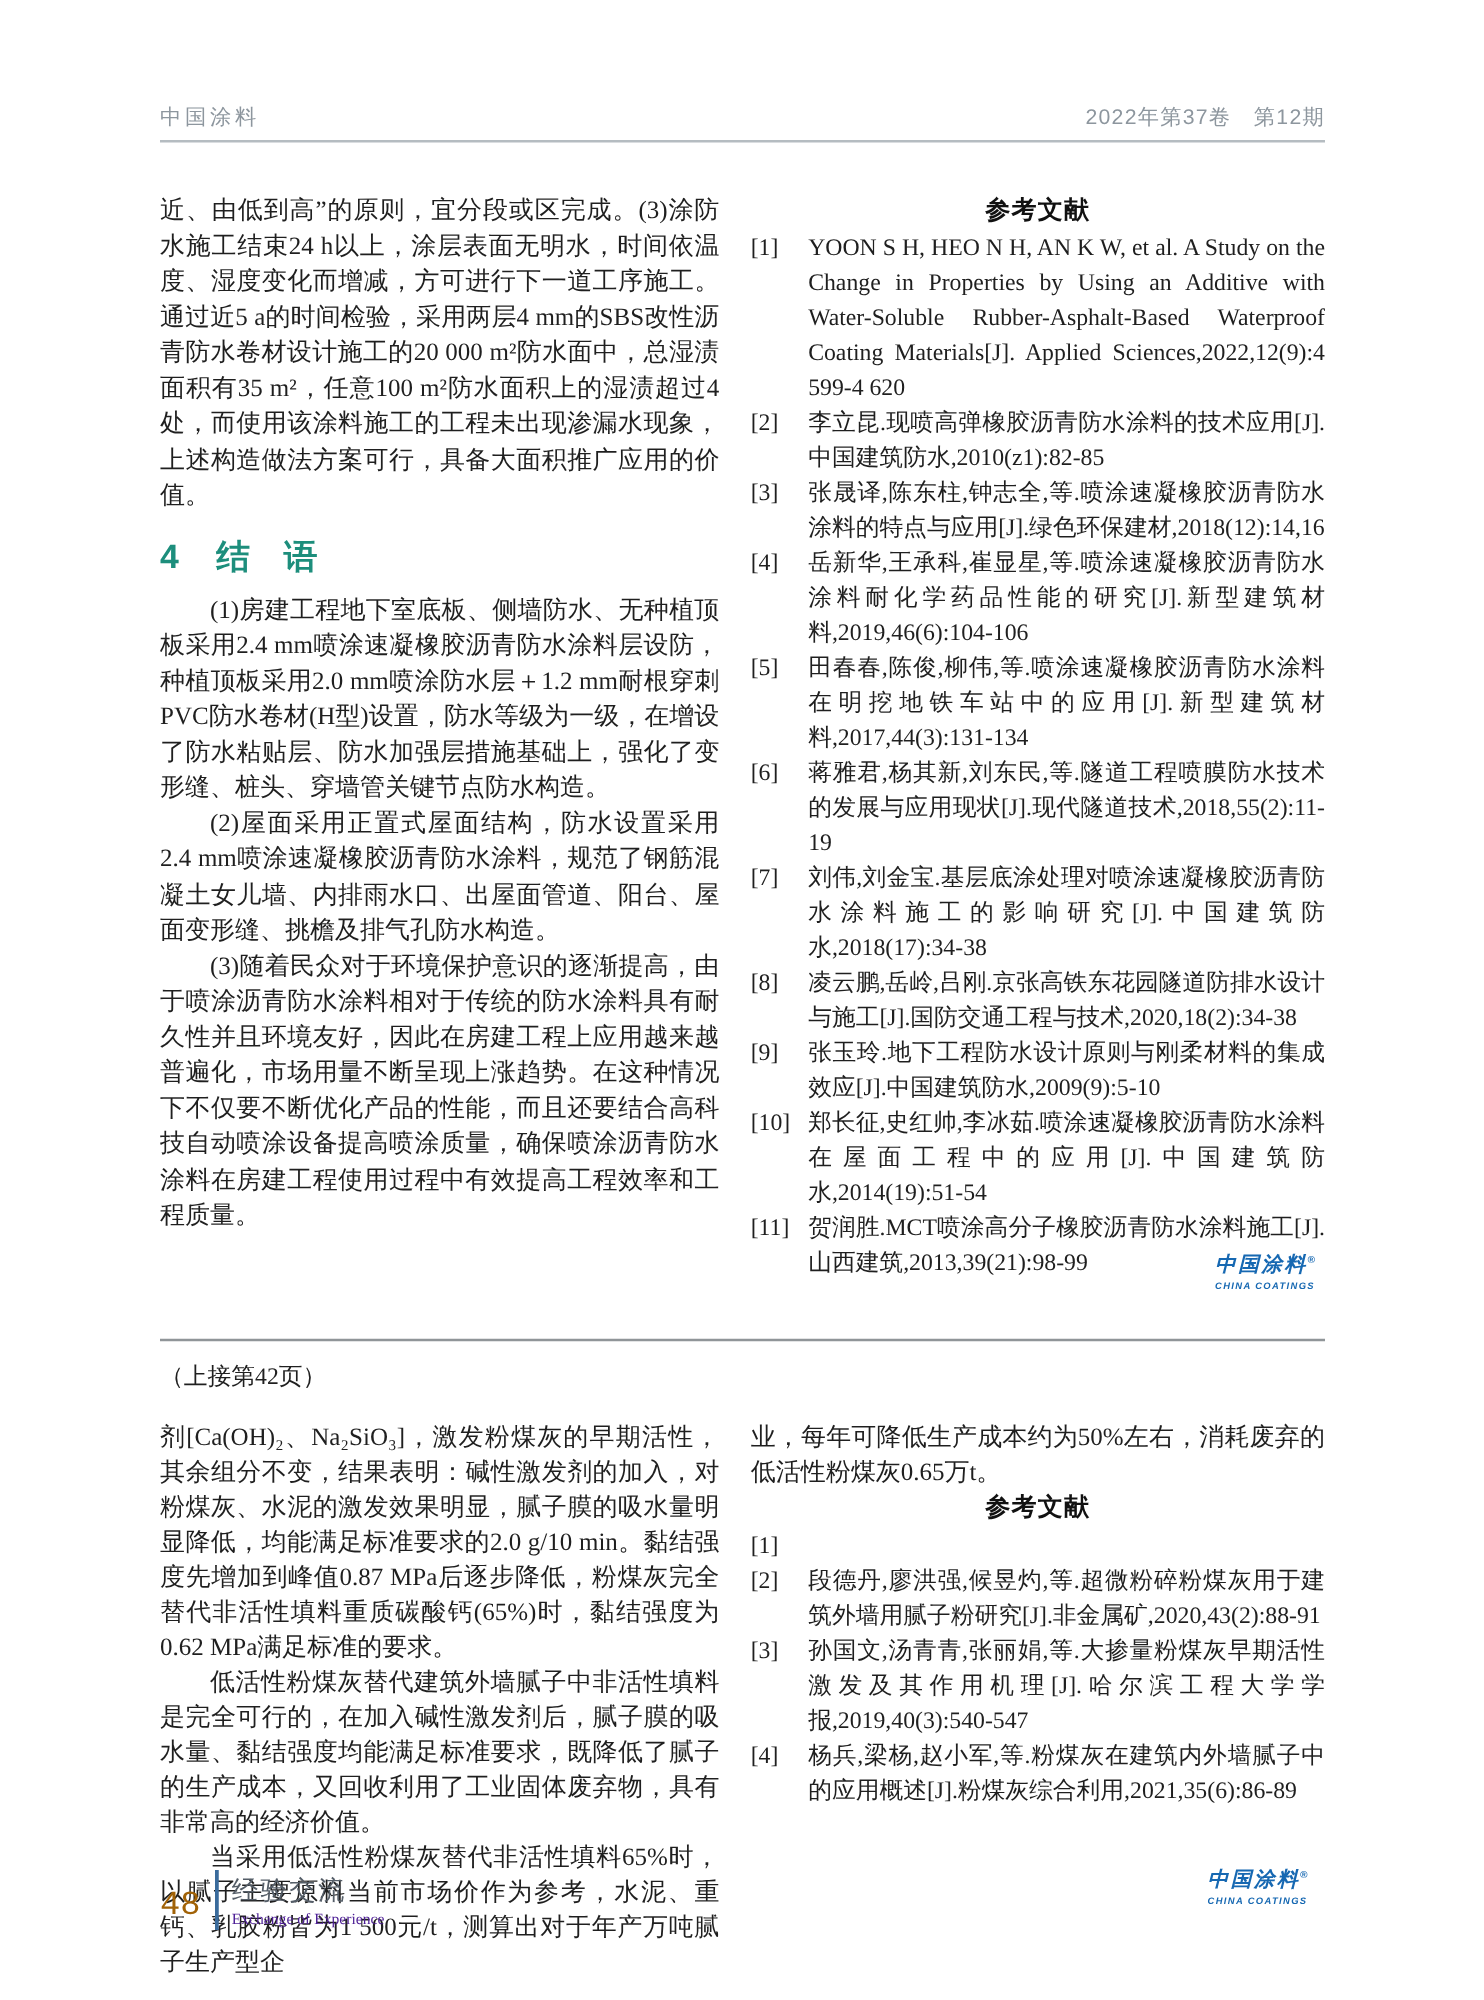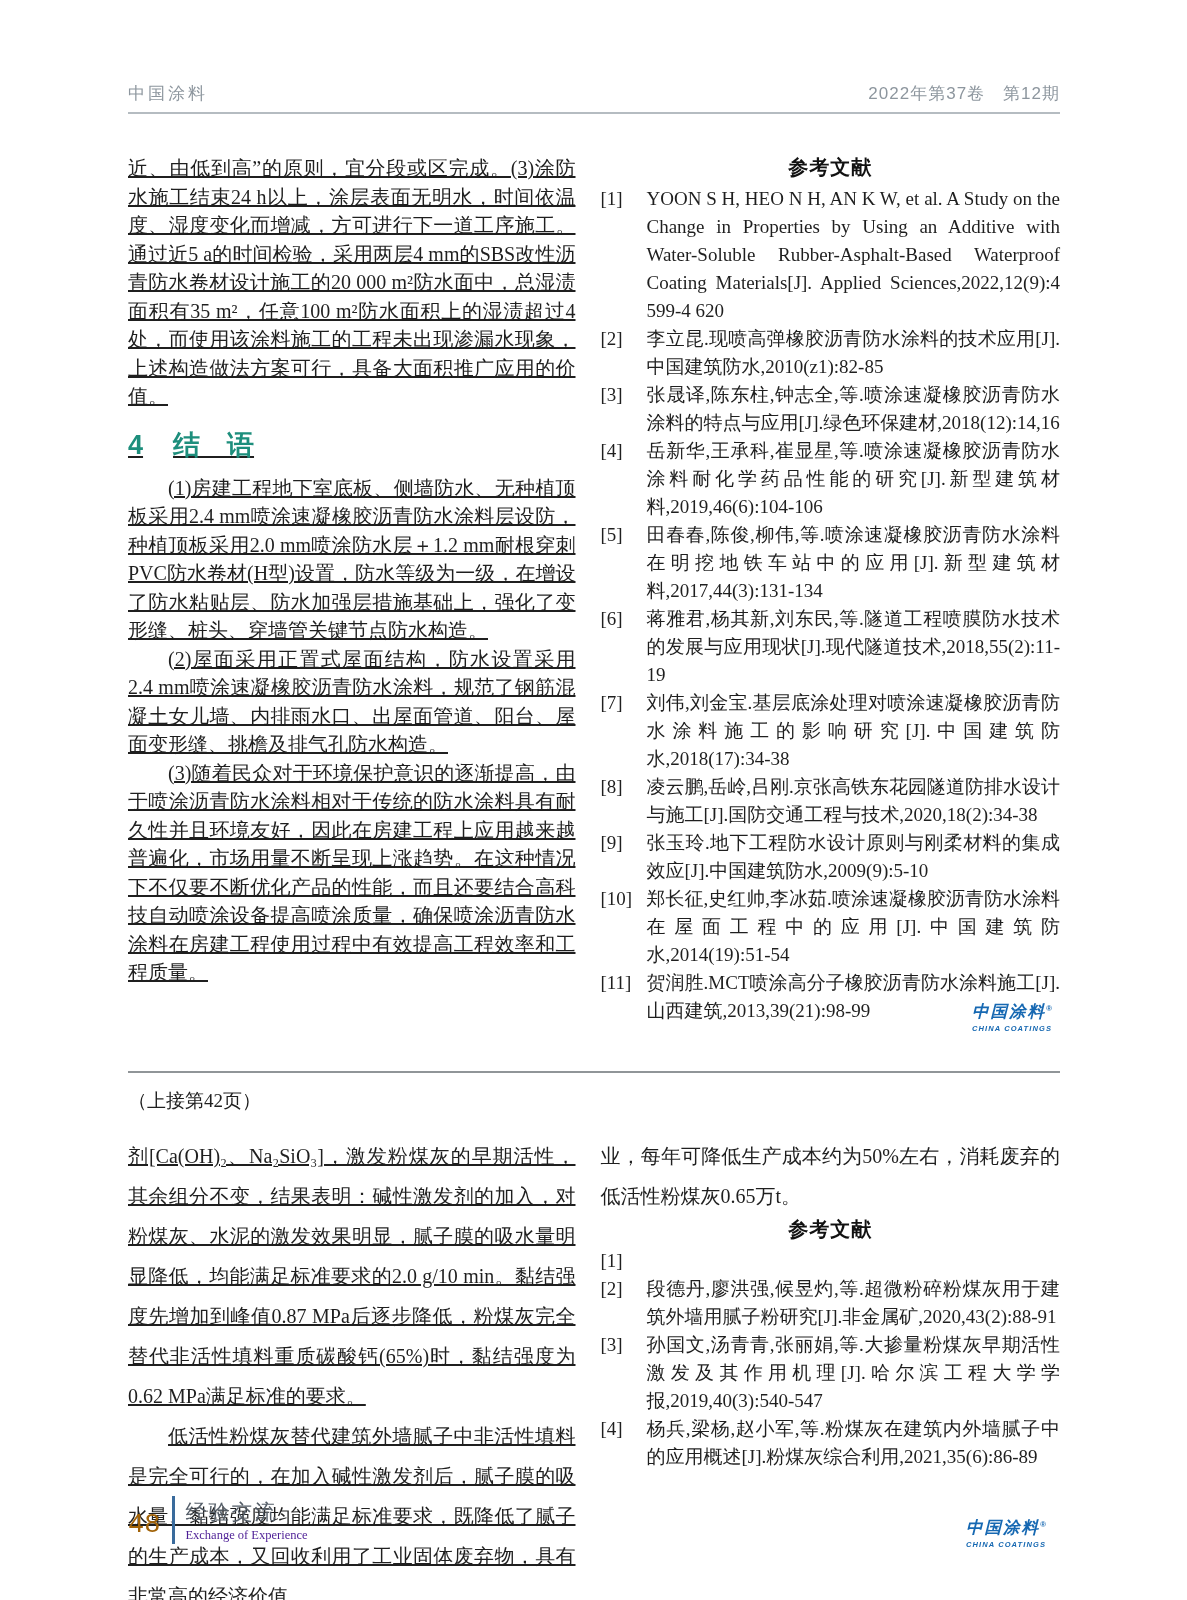--- a/index.html
+++ b/index.html
@@ -24,31 +24,31 @@
     font-size: 17px;
     letter-spacing: 3px;
     font-family: "Liberation Sans", "DejaVu Sans", sans-serif;
     font-weight: 400;
   }
   .jheader .issue { letter-spacing: 1px; }
   .header-rule { border-bottom: 2px solid #b5bcc1; margin-top: 7px; }
 
   
   .article { display: flex; gap: 25px; }
-  .article .col-l { width: 448px; text-decoration: underline; }
+  .article .col-l { width: 448px; }
   .article .col-r { width: 460px; position: relative; }
   .article1 { margin-top: 40px; }
   .body-p {
     font-size: 20px;
     line-height: 28.5px;
     text-align: justify;
     color: #1f1f1f;
   }
   .indent { text-indent: 2em; }
-  .a2 .body-p { line-height: 40px; }
+  .a2 .body-p { line-height: 28px; }
 
   .sec-heading {
     font-family: "Liberation Sans", "DejaVu Sans", sans-serif;
     color: #1d8e7c;
     font-size: 27px;
     font-weight: 700;
     margin: 16px 0 11px 0;
   }
   .sec-heading .h-num { margin-right: 30px; }
 

